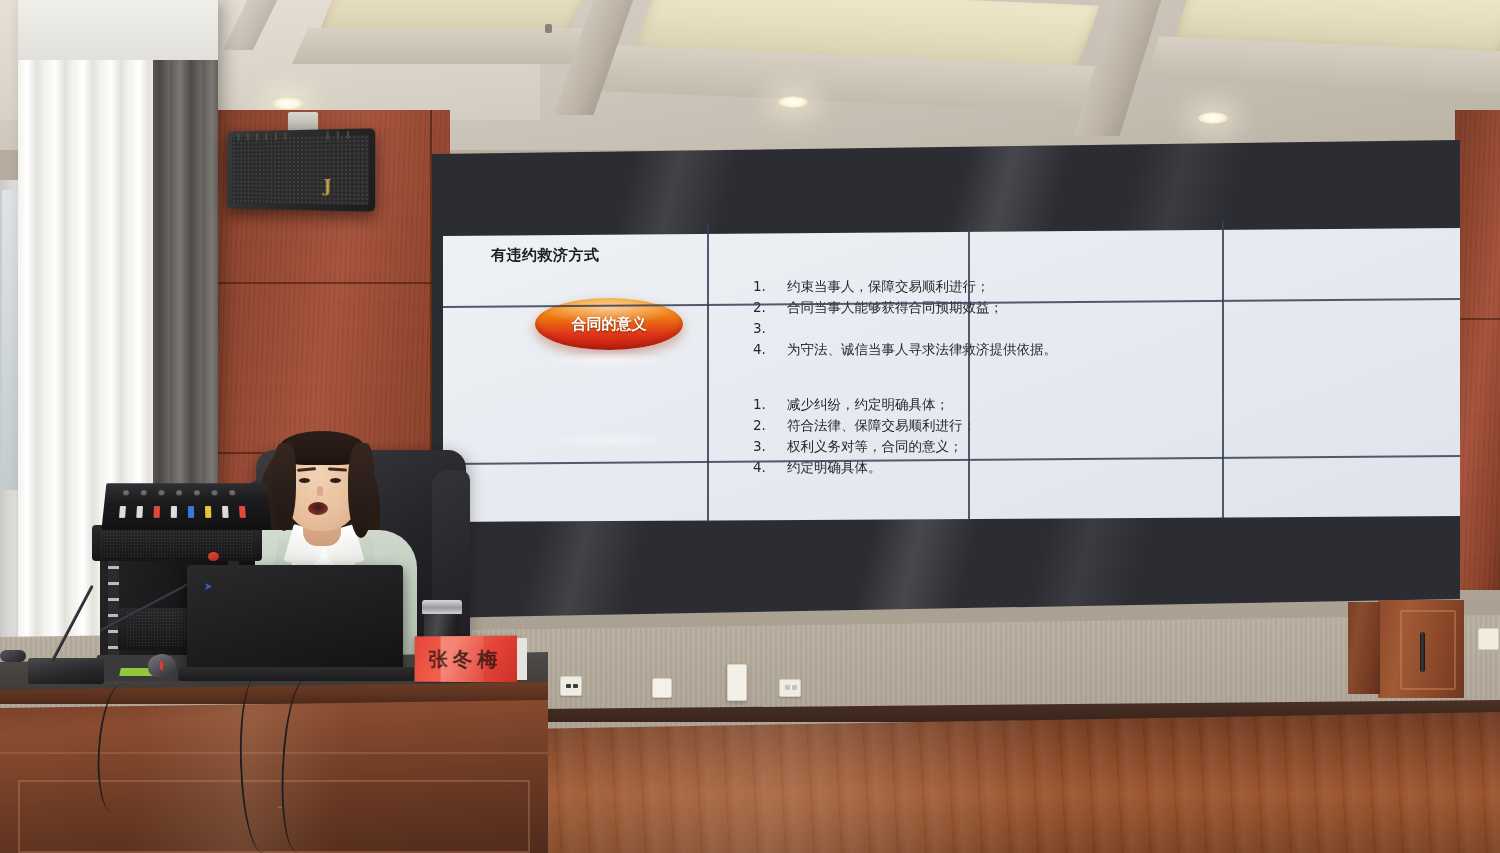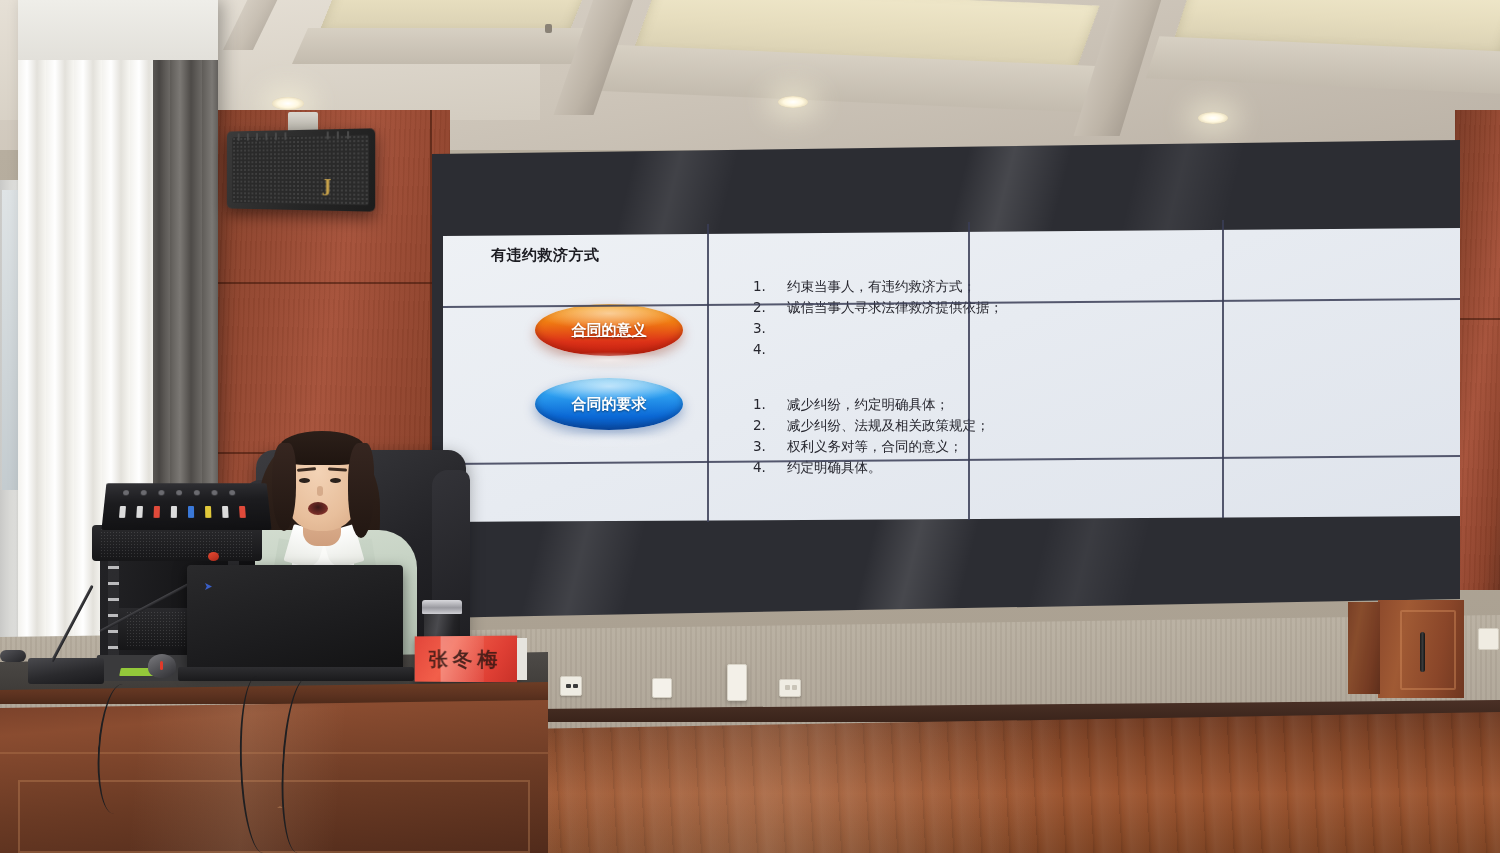--- a/index.html
+++ b/index.html
@@ -485,55 +485,53 @@
   <div class="vwall-frame" style="left:432px;top:140px;width:1028px;height:478px;
               clip-path: polygon(0 14px, 100% 0, 100% 96%, 0 100%);">
     <div class="vwall-sheen"></div>
   </div>
 
   <div class="slide" style="left:443px;top:228px;width:1017px;height:294px;
               clip-path: polygon(0 8px, 100% 0, 100% 98%, 0 100%);">
 
     <div class="slide-title">有违约救济方式</div>
 
-    <div class="pill pill-orange" style="left:92px;top:76px;text-decoration:underline;">
+    <div class="pill pill-orange" style="left:92px;top:70px;">
       <span>合同的意义</span>
     </div>
     <div class="pill-reflect" style="left:105px;top:124px;"></div>
 
-    <div class="pill pill-blue" style="left:92px;top:150px;">
-      <span>合同的要求</span>
-    </div>
     <div class="pill-reflect" style="left:105px;top:204px;opacity:.45;"></div>
 
     <ul class="lst" style="left:310px;top:48px;">
       <li>
         <span class="num">1.</span>
-        <span>约束当事人，有违约救济方式；</span>
+        <span>约束当事人，保障交易顺利进行；</span>
       </li>
       <li>
         <span class="num">2.</span>
-        <span>诚信当事人寻求法律救济提供依据；</span>
+        <span>合同当事人能够获得合同预期效益；</span>
       </li>
       <li>
         <span class="num">3.</span>
       </li>
       <li>
         <span class="num">4.</span>
+        <span>为守法、诚信当事人寻求法律救济提供依据。</span>
       </li>
     </ul>
 
     <ul class="lst" style="left:310px;top:166px;">
       <li>
         <span class="num">1.</span>
         <span>减少纠纷，约定明确具体；</span>
       </li>
       <li>
         <span class="num">2.</span>
-        <span>减少纠纷、法规及相关政策规定；</span>
+        <span>符合法律、保障交易顺利进行；</span>
       </li>
       <li>
         <span class="num">3.</span>
         <span>权利义务对等，合同的意义；</span>
       </li>
       <li>
         <span class="num">4.</span>
         <span>约定明确具体。</span>
       </li>
     </ul>

